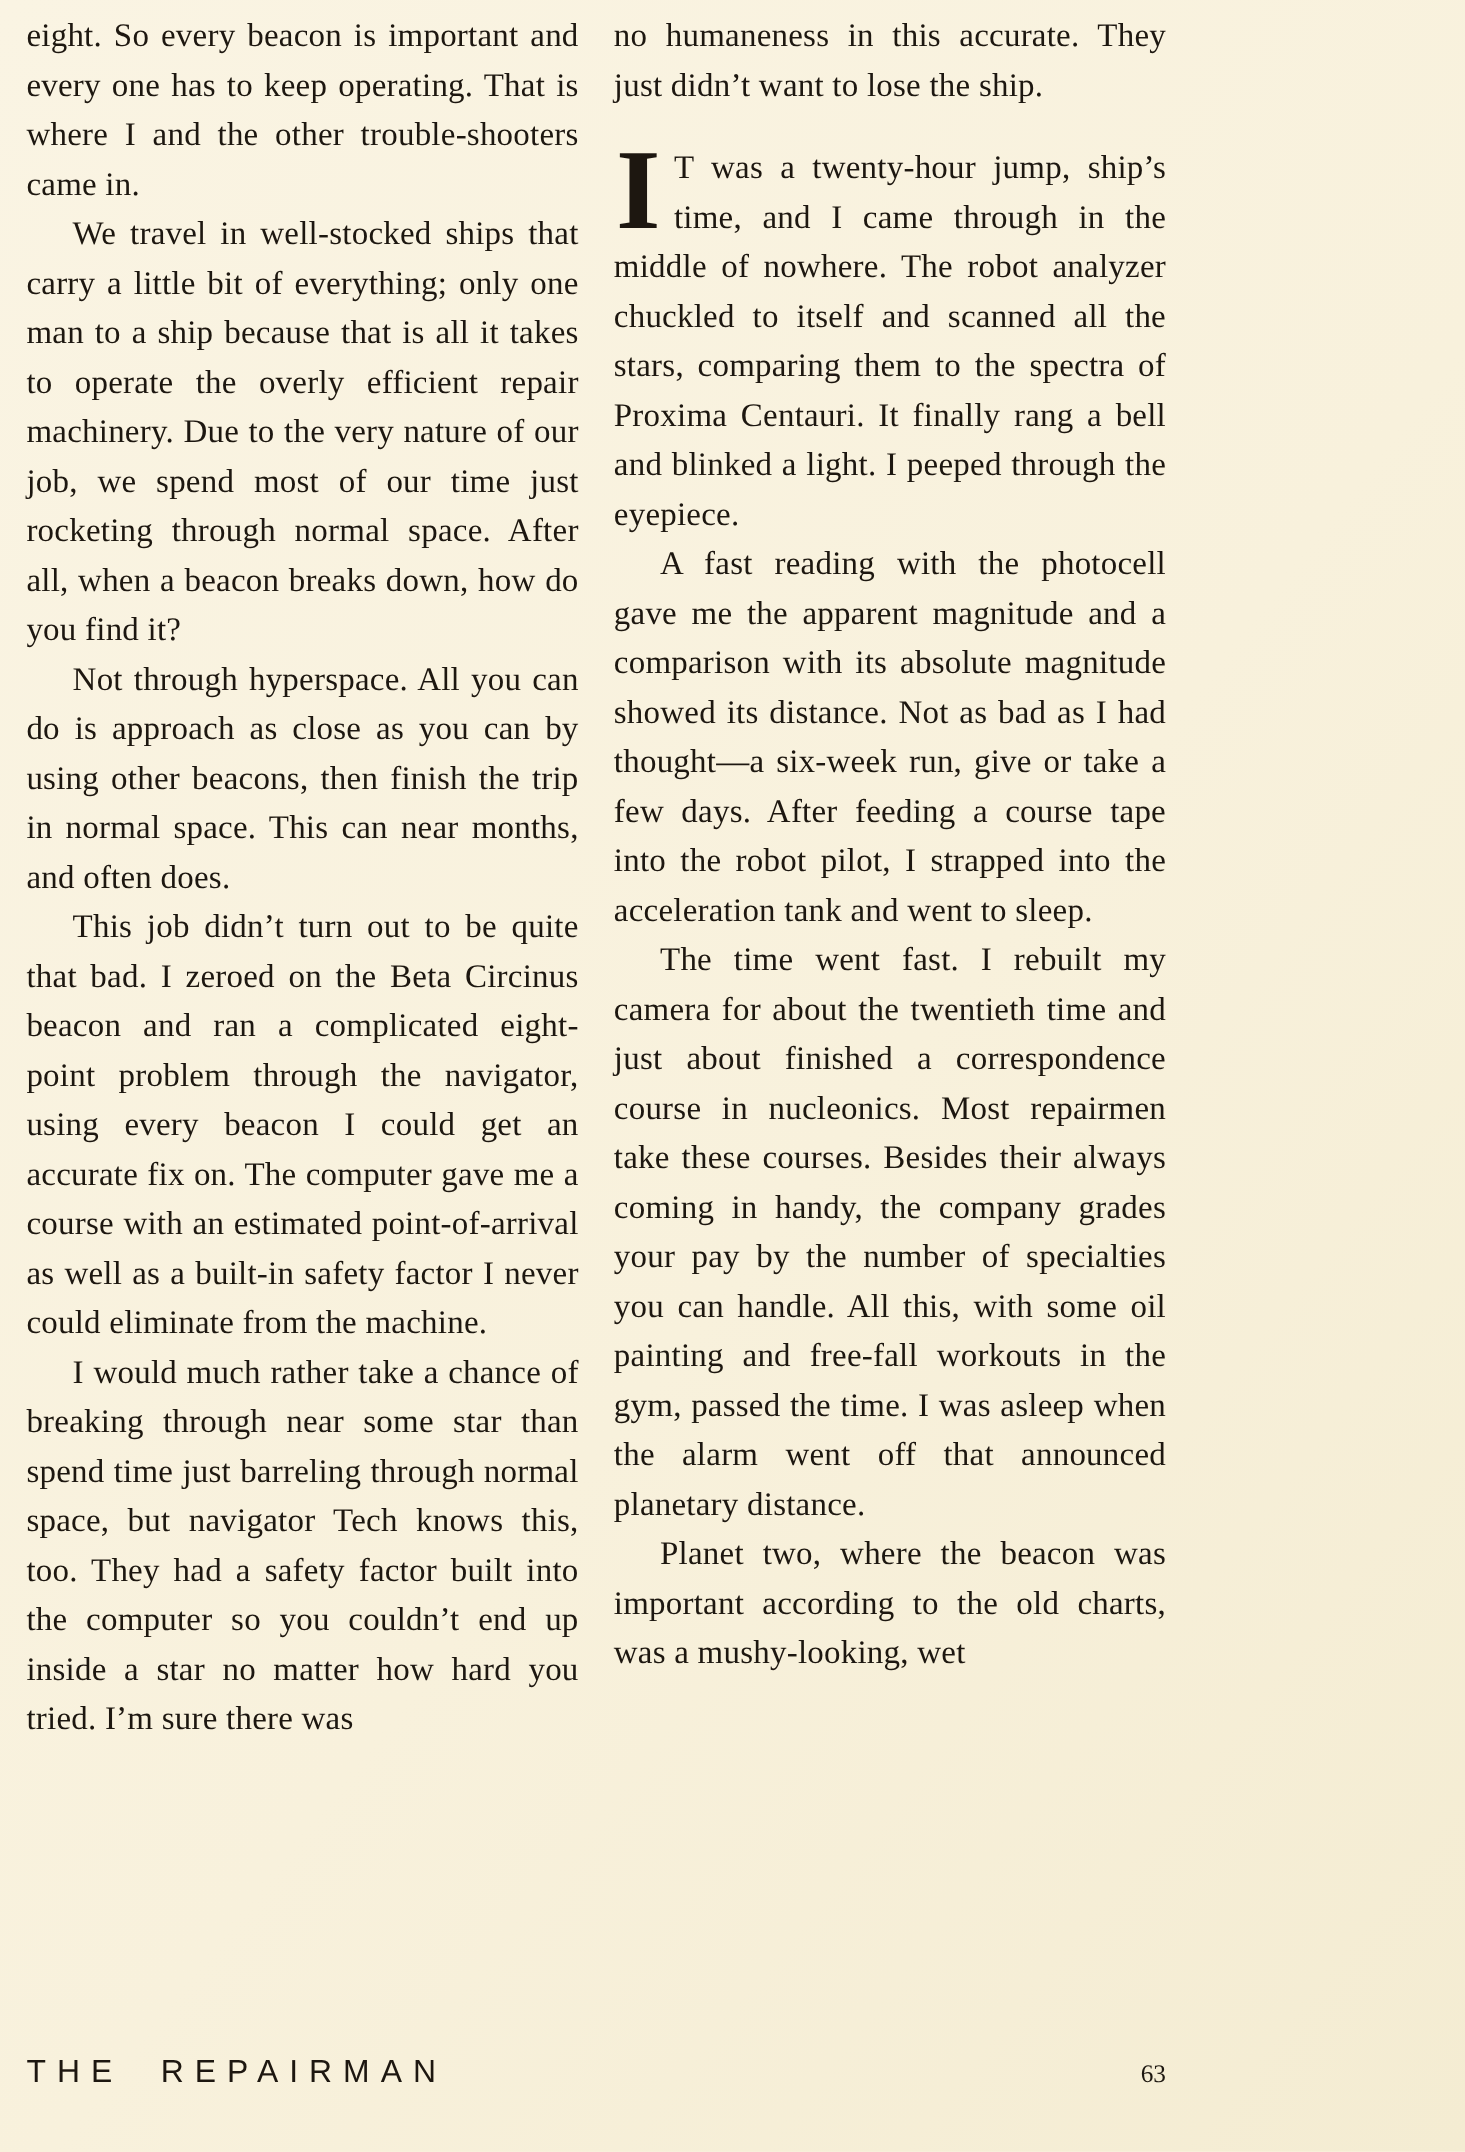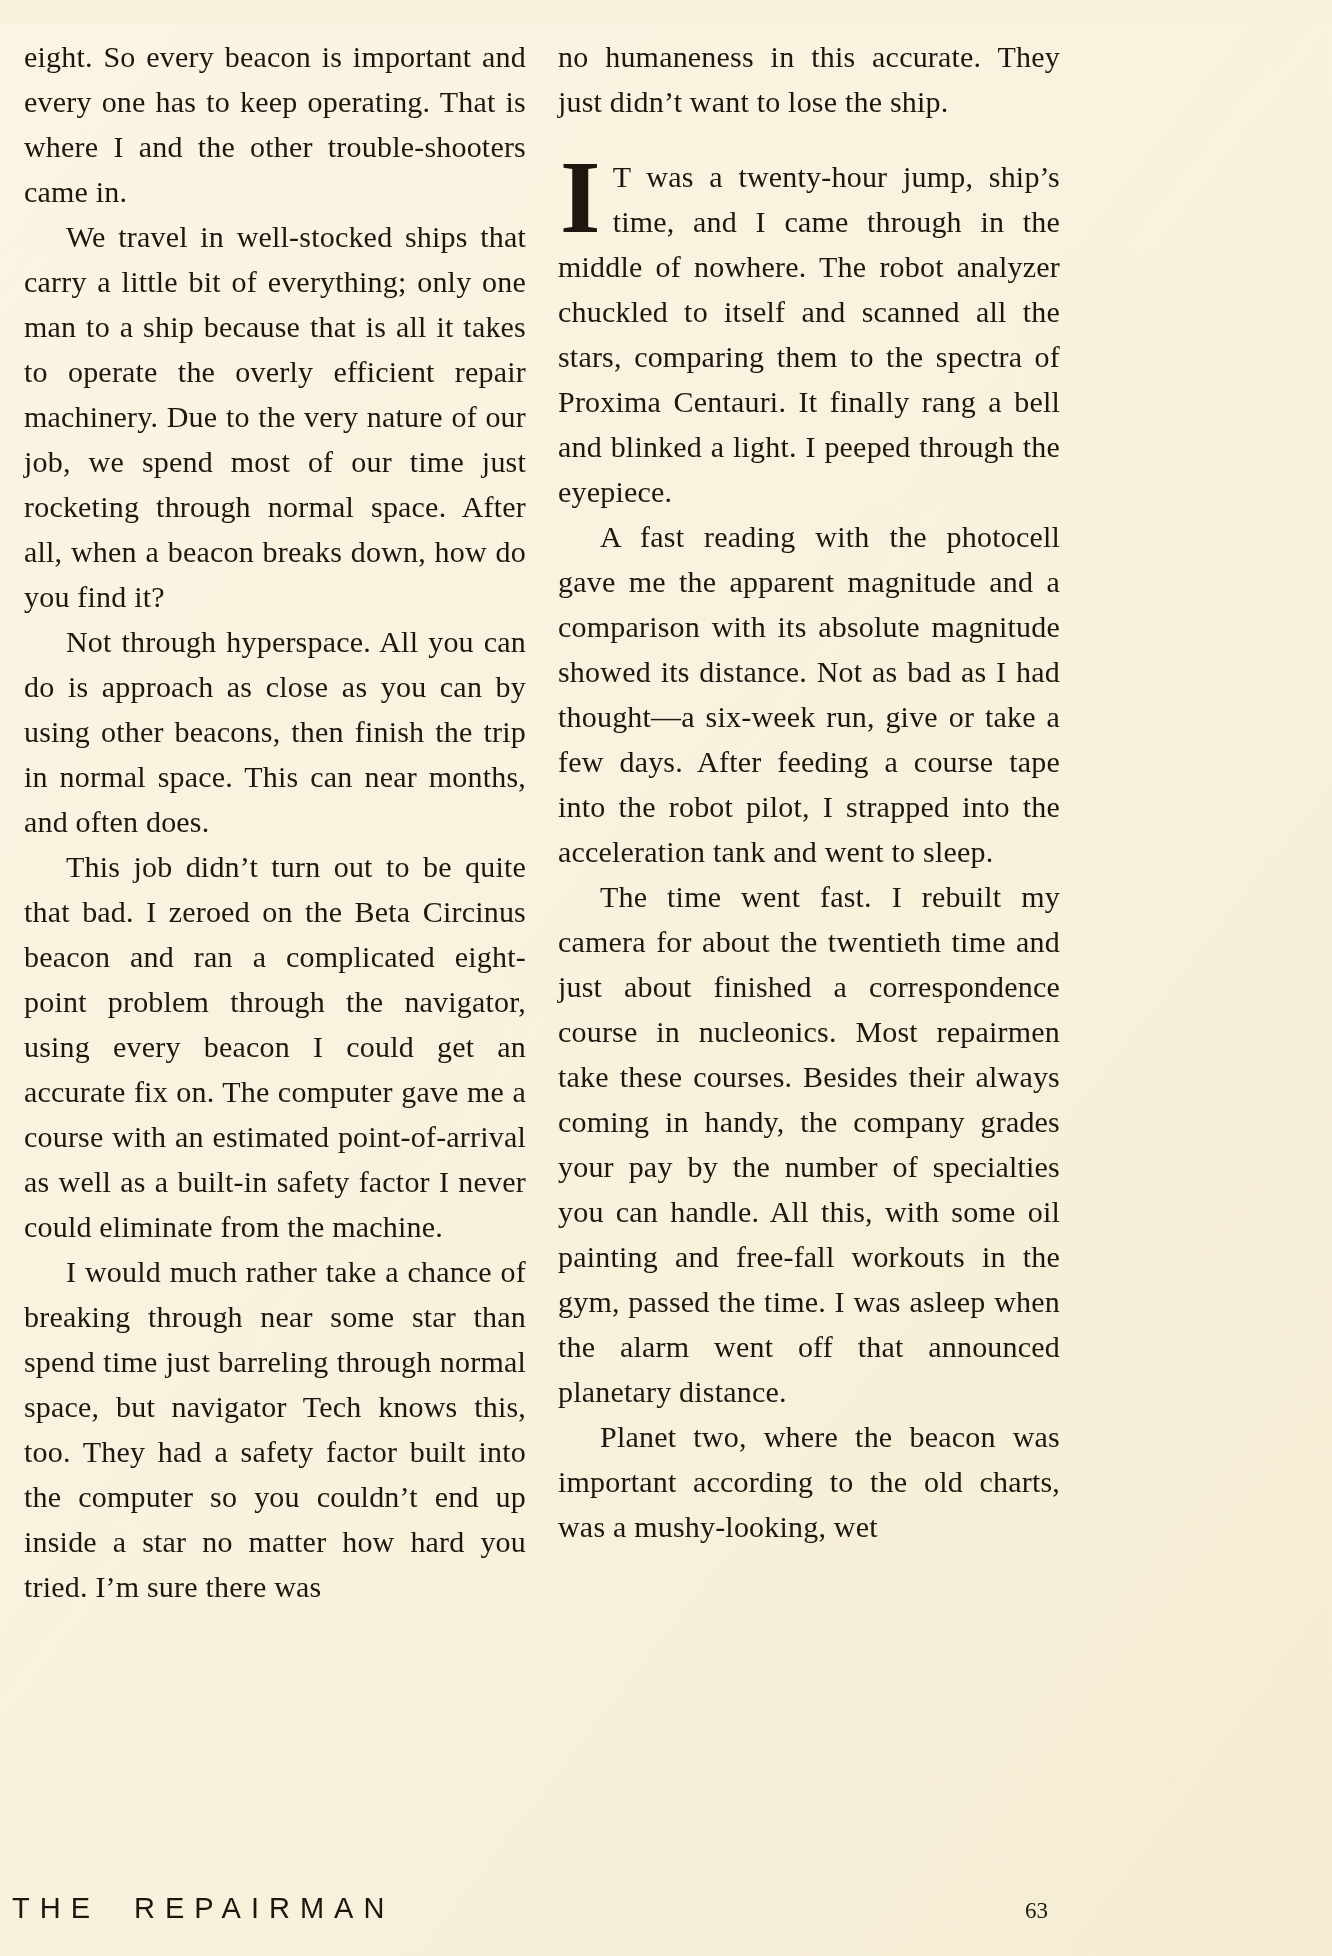--- a/index.html
+++ b/index.html
@@ -15,21 +15,20 @@
     background: #f8f1dc;
     color: #1d1710;
     font-family: "Liberation Serif", "DejaVu Serif", serif;
   }
 
   .page {
     position: absolute;
     inset: 0;
     padding: 10px 0 0 24px;
     background: linear-gradient(128deg, #faf4e3 0%, #f8f1dc 55%, #f4ecd2 100%);
-    margin-top: 24px;
   }
 
   .text-block {
     display: flex;
     gap: 32px;
     width: 1036px;
   }
 
   .column {
     width: 502px;
@@ -47,21 +46,21 @@
   .dropcap {
     float: left;
     font-size: 104px;
     line-height: 78px;
     font-weight: bold;
     padding: 4px 12px 0 2px;
   }
 
   .footer {
     position: absolute;
-    left: 12px;
+    left: 24px;
     top: 1868px;
     width: 1036px;
     display: flex;
     justify-content: space-between;
     align-items: baseline;
   }
 
   .running-title {
     font-family: "Liberation Sans", sans-serif;
     font-size: 29px;

